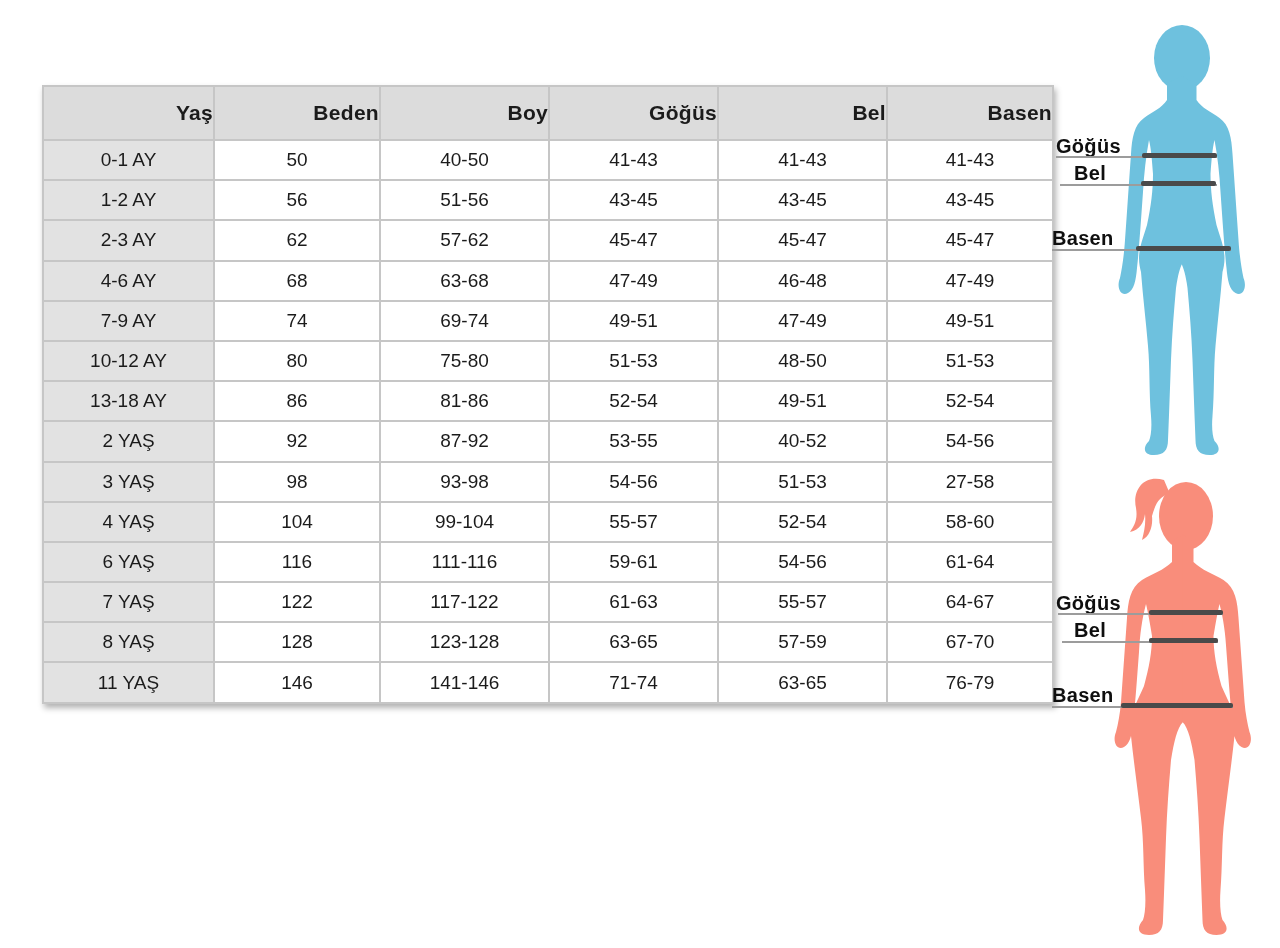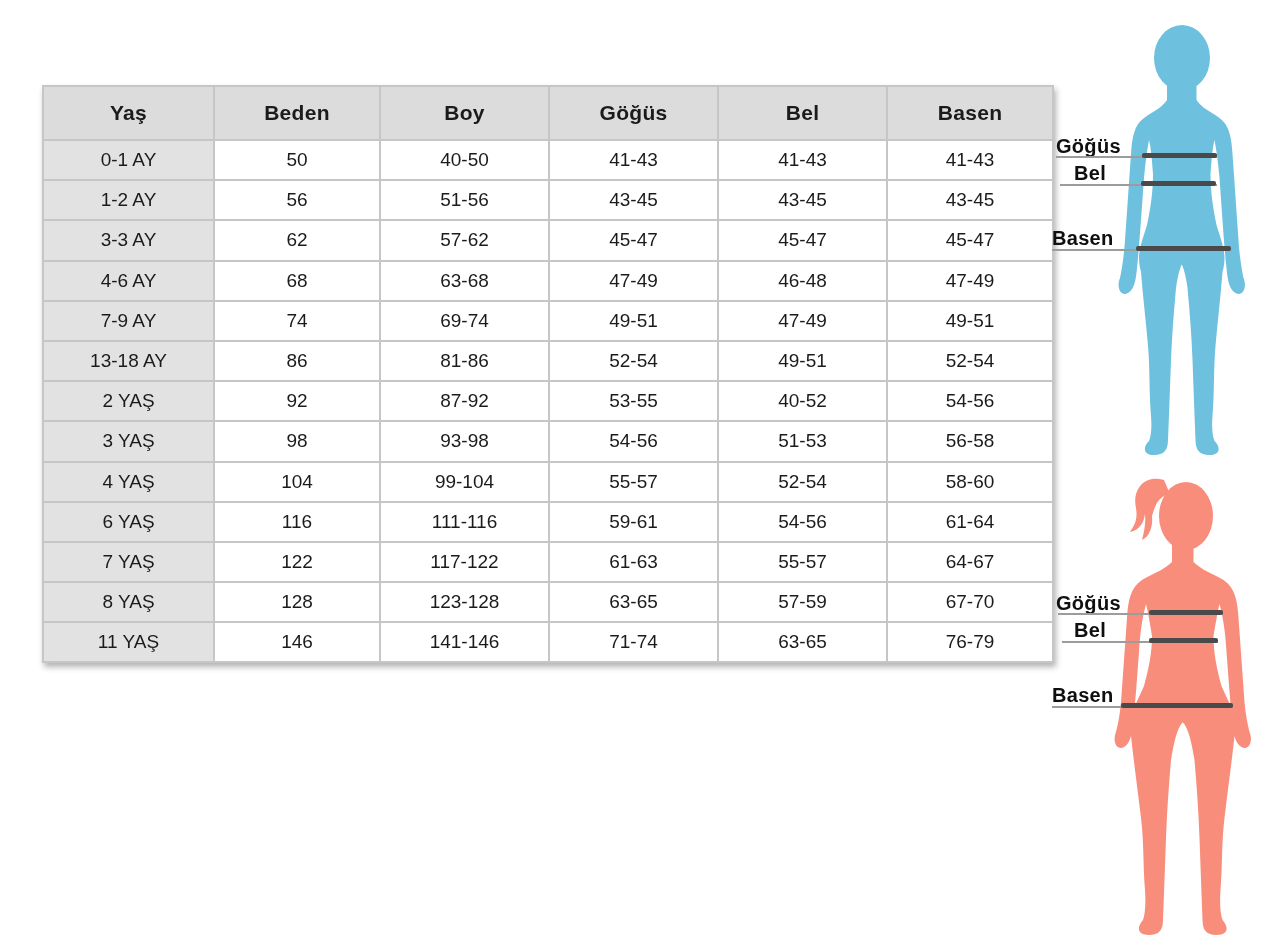--- a/index.html
+++ b/index.html
@@ -15,20 +15,21 @@
     box-shadow:2px 4px 6px rgba(0,0,0,0.30);
   }
   table.size-table th, table.size-table td {
     border:2px solid #c6c6c6; text-align:center; vertical-align:middle;
     color:#1b1b1b; padding:0; overflow:hidden; white-space:nowrap;
   }
   table.size-table { border:2px solid #b3b3b3; }
   table.size-table thead th {
     background:#dcdcdc; height:52px; font-size:21px; font-weight:700;
     letter-spacing:0.3px;
+    text-align:right;
   }
   table.size-table tbody td {
     background:#ffffff; height:38.2px; font-size:19px; font-weight:400;
   }
   table.size-table tbody td:first-child { background:#e2e2e2;margin-left:16px; }
 
   
   svg.fig { position:absolute; }
 
   
@@ -74,21 +75,21 @@
         </tr>
         <tr>
           <td>1-2 AY</td>
           <td>56</td>
           <td>51-56</td>
           <td>43-45</td>
           <td>43-45</td>
           <td>43-45</td>
         </tr>
         <tr>
-          <td>3-3 AY</td>
+          <td>2-3 AY</td>
           <td>62</td>
           <td>57-62</td>
           <td>45-47</td>
           <td>45-47</td>
           <td>45-47</td>
         </tr>
         <tr>
           <td>4-6 AY</td>
           <td>68</td>
           <td>63-68</td>
@@ -98,20 +99,28 @@
         </tr>
         <tr>
           <td>7-9 AY</td>
           <td>74</td>
           <td>69-74</td>
           <td>49-51</td>
           <td>47-49</td>
           <td>49-51</td>
         </tr>
         <tr>
+          <td>10-12 AY</td>
+          <td>80</td>
+          <td>75-80</td>
+          <td>51-53</td>
+          <td>48-50</td>
+          <td>51-53</td>
+        </tr>
+        <tr>
           <td>13-18 AY</td>
           <td>86</td>
           <td>81-86</td>
           <td>52-54</td>
           <td>49-51</td>
           <td>52-54</td>
         </tr>
         <tr>
           <td>2 YAŞ</td>
           <td>92</td>
@@ -119,21 +128,21 @@
           <td>53-55</td>
           <td>40-52</td>
           <td>54-56</td>
         </tr>
         <tr>
           <td>3 YAŞ</td>
           <td>98</td>
           <td>93-98</td>
           <td>54-56</td>
           <td>51-53</td>
-          <td>56-58</td>
+          <td>27-58</td>
         </tr>
         <tr>
           <td>4 YAŞ</td>
           <td>104</td>
           <td>99-104</td>
           <td>55-57</td>
           <td>52-54</td>
           <td>58-60</td>
         </tr>
         <tr>

